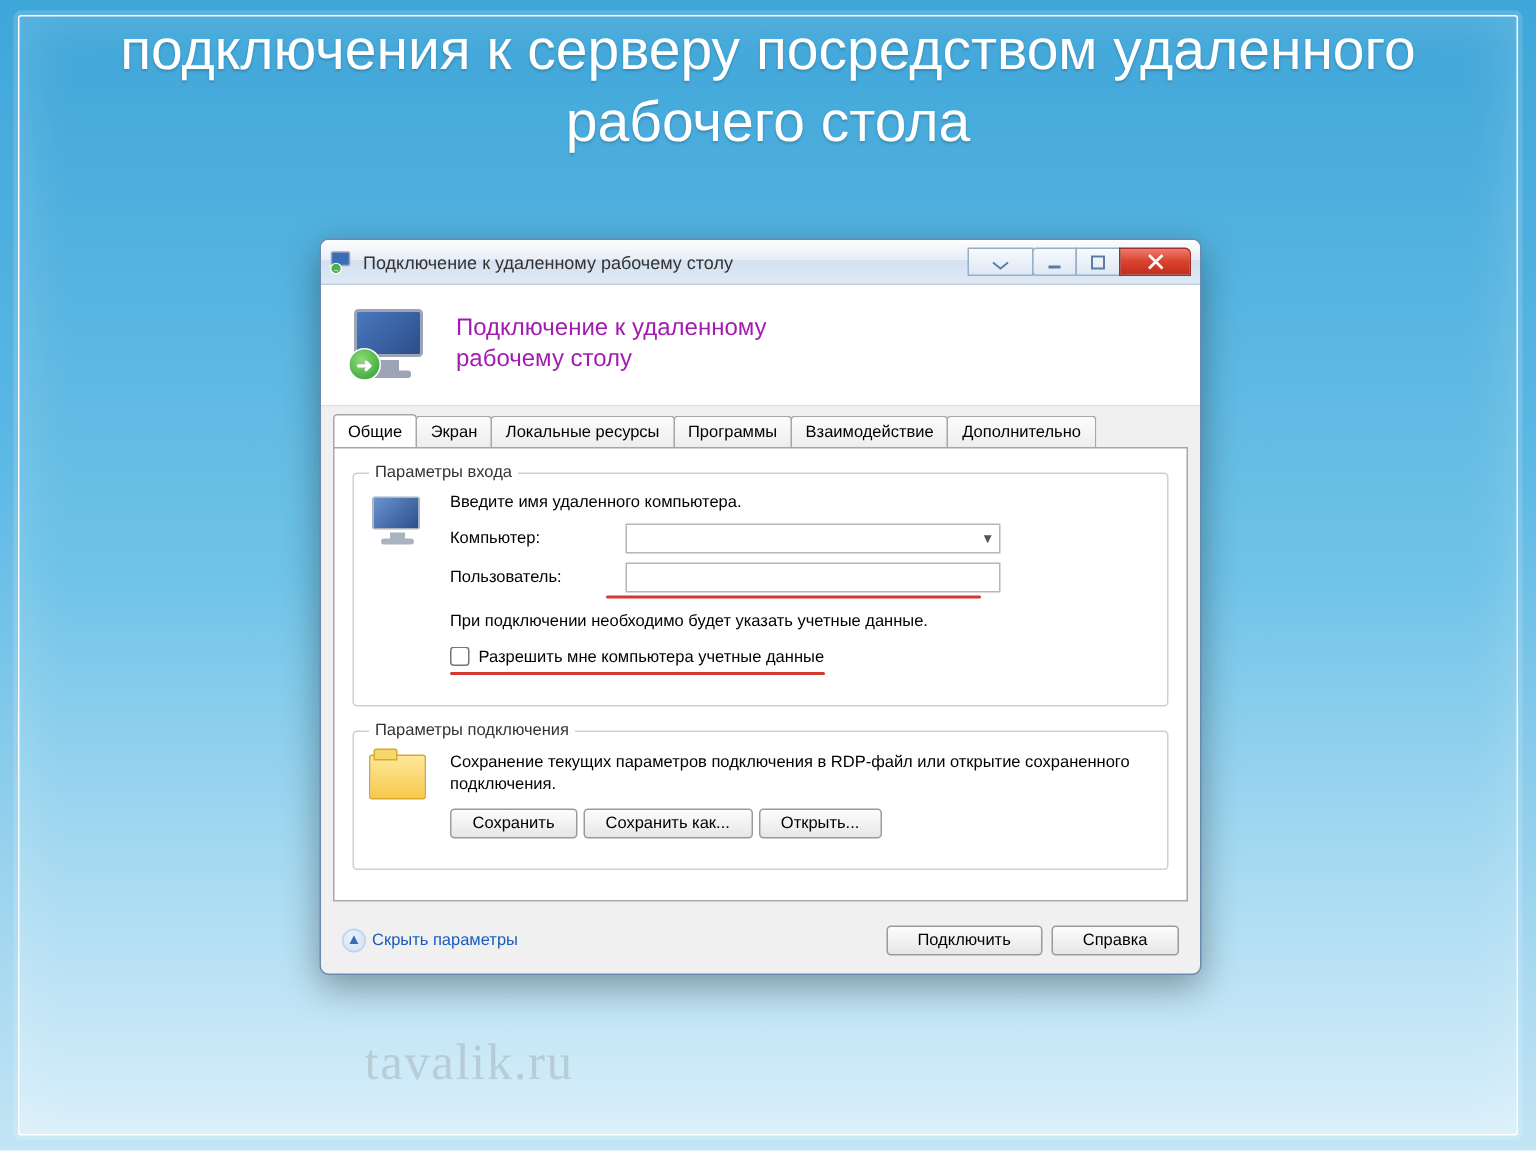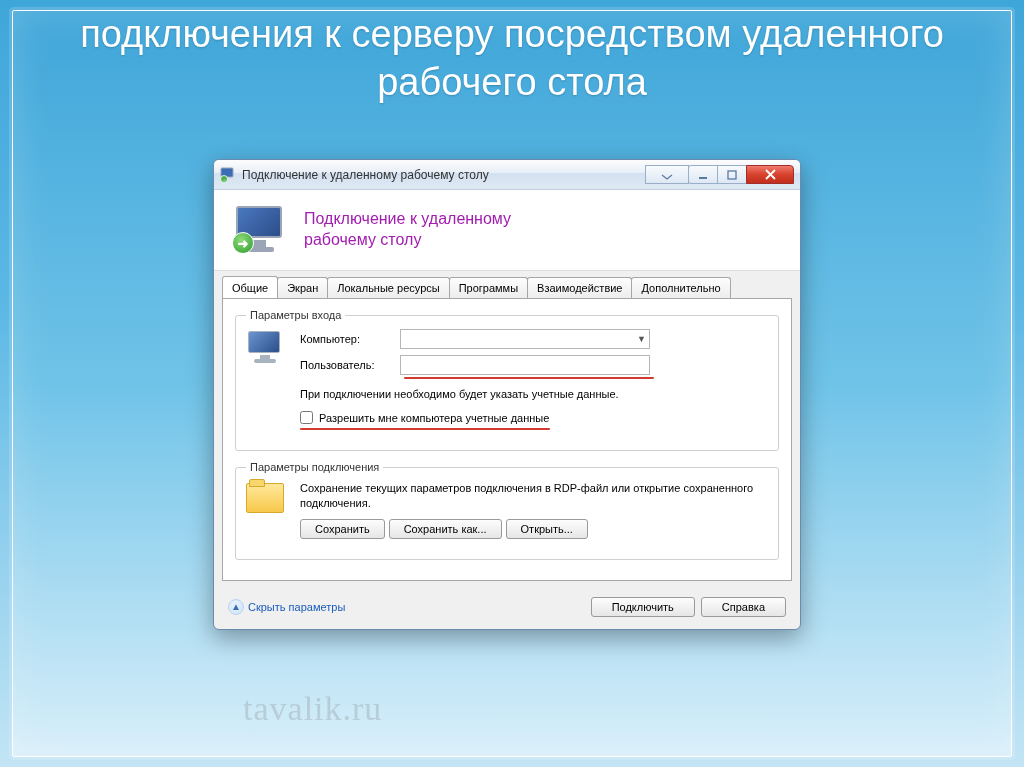--- a/index.html
+++ b/index.html
@@ -157,21 +157,21 @@
     padding: 0 4px;
     color: #333;
   }
   .group-body { display: flex; gap: 12px; }
   .group-icon { width: 42px; flex-shrink: 0; display:flex; align-items:flex-start; padding-top:2px;}
   .group-content { flex: 1; }
   .instr { margin-bottom: 8px; }
   .form-row {
     display: flex; align-items: center;
     margin-bottom: 6px;
-    gap: 4px;
+    gap: 21px;
   }
   .form-row .label { width: 96px; }
   .form-row input[type=text], .combo {
     flex: 0 0 250px;
     height: 20px;
     border: 1px solid #b6b6b6;
     background: #fff;
     font-size: 11px;
     padding: 0 4px;
   }
@@ -318,20 +318,21 @@
         <legend>Параметры входа</legend>
         <div class="group-body">
           <div class="group-icon">
             <div class="monitor-mini">
               <div class="s"></div>
                 <div class="st"></div>
                 <div class="bs"></div>
             </div>
           </div>
           <div class="group-content">
+            <div class="instr">Введите имя удаленного компьютера.</div>
             <div class="form-row">
               <span class="label">Компьютер:</span>
               <div class="combo">
                 <span></span>
                 <span class="caret">▼</span>
               </div>
             </div>
             <div class="form-row" style="margin-bottom:0;">
               <span class="label">Пользователь:</span>
               <input type="text" value="" style="">

